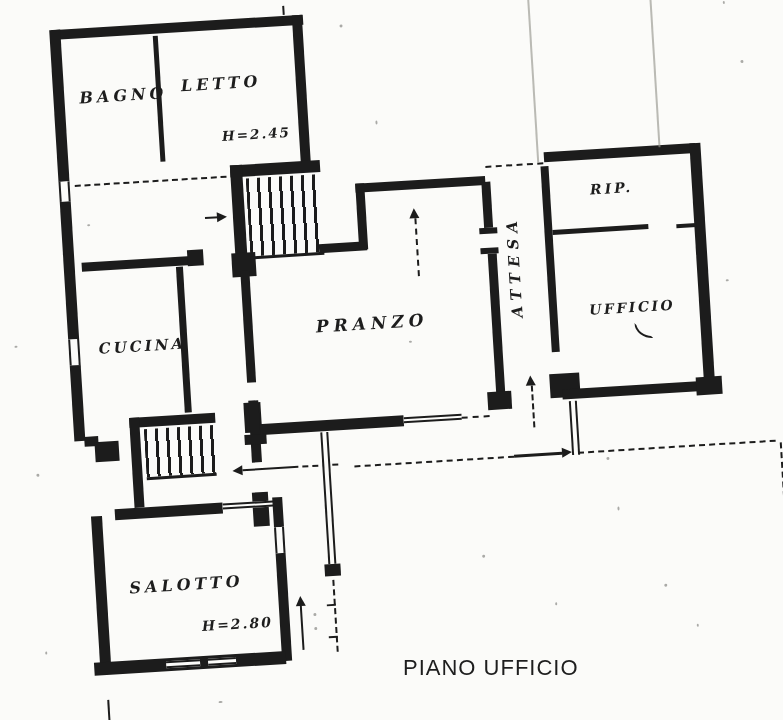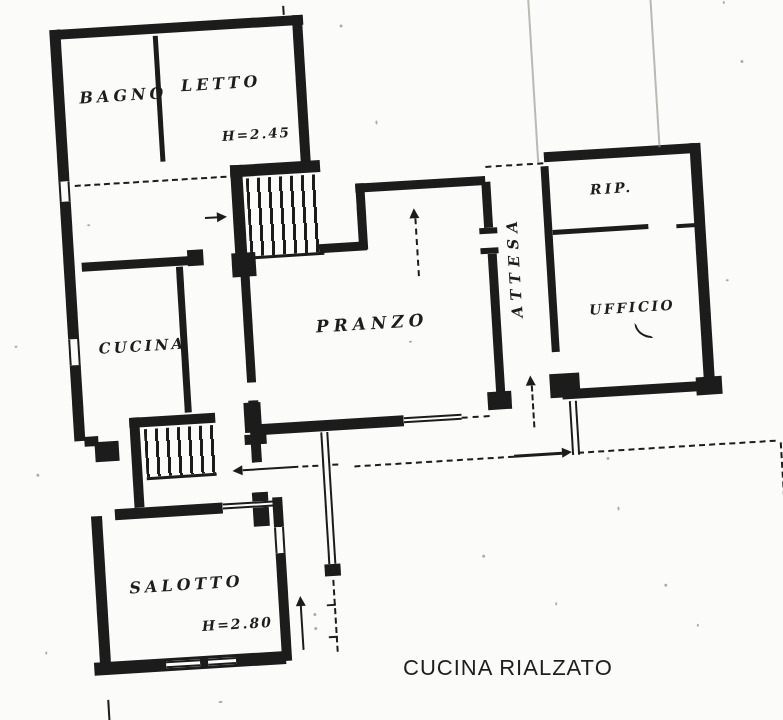--- a/index.html
+++ b/index.html
@@ -160,14 +160,14 @@
     <div class="speck" style="left:470px;top:560px;width:3px;height:3px"></div>
     <div class="speck" style="left:540px;top:612px;width:2px;height:3px"></div>
     <div class="speck" style="left:198px;top:690px;width:4px;height:2px"></div>
     <div class="speck" style="left:758px;top:82px;width:3px;height:3px"></div>
     <div class="speck" style="left:744px;top:22px;width:2px;height:3px"></div>
     <div class="speck" style="left:96px;top:206px;width:3px;height:2px"></div>
     <div class="speck" style="left:298px;top:608px;width:3px;height:3px"></div>
     <div class="speck" style="left:298px;top:622px;width:3px;height:3px"></div>
   </div>
 
-  <div class="title" style="left:403px;top:655px">CUCINA RIALZATO</div>
+  <div class="title" style="left:403px;top:655px">PIANO UFFICIO</div>
 </div>
 
 </body></html>

